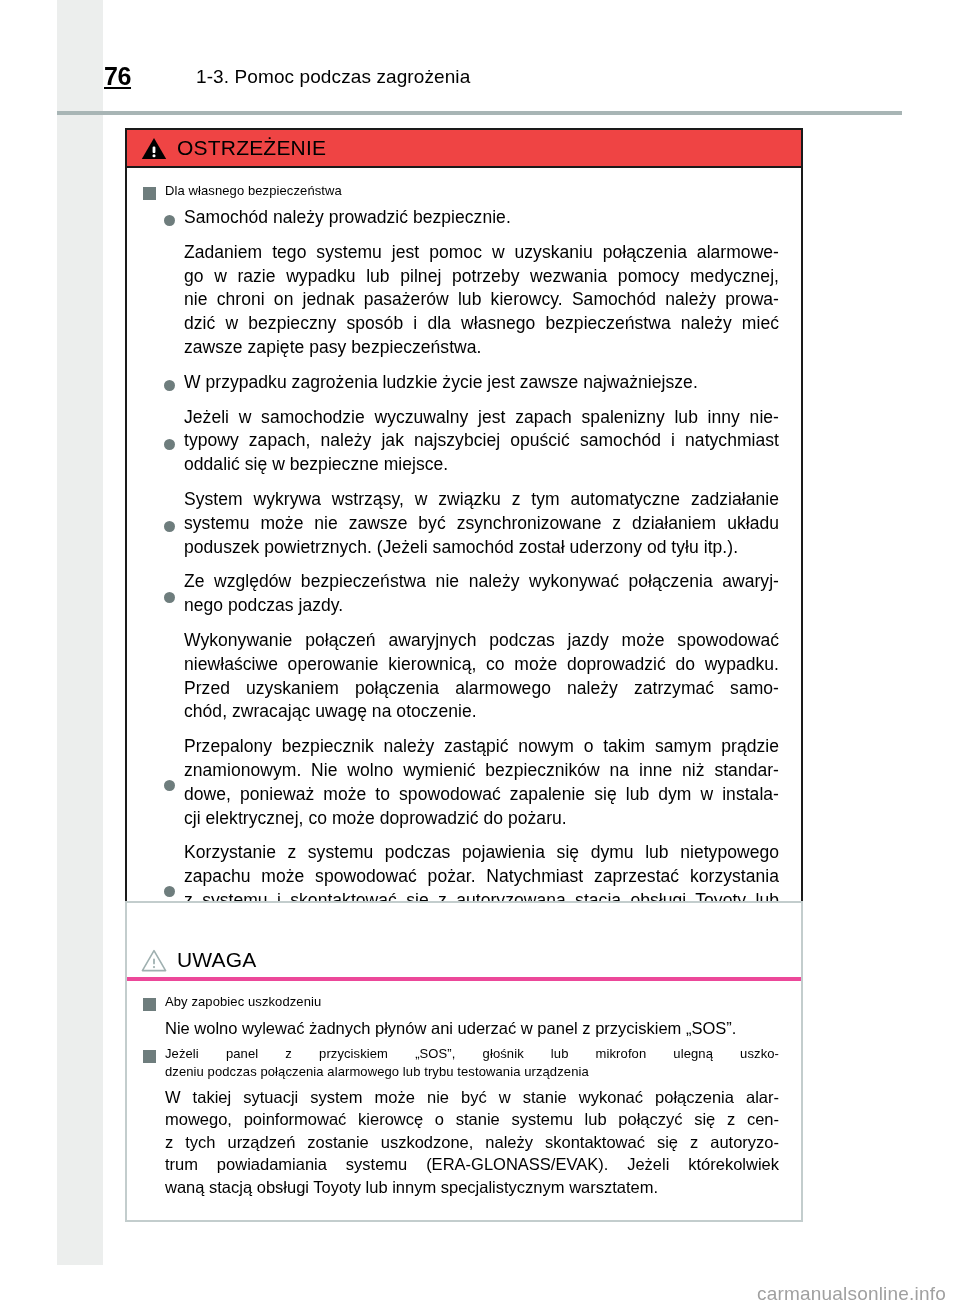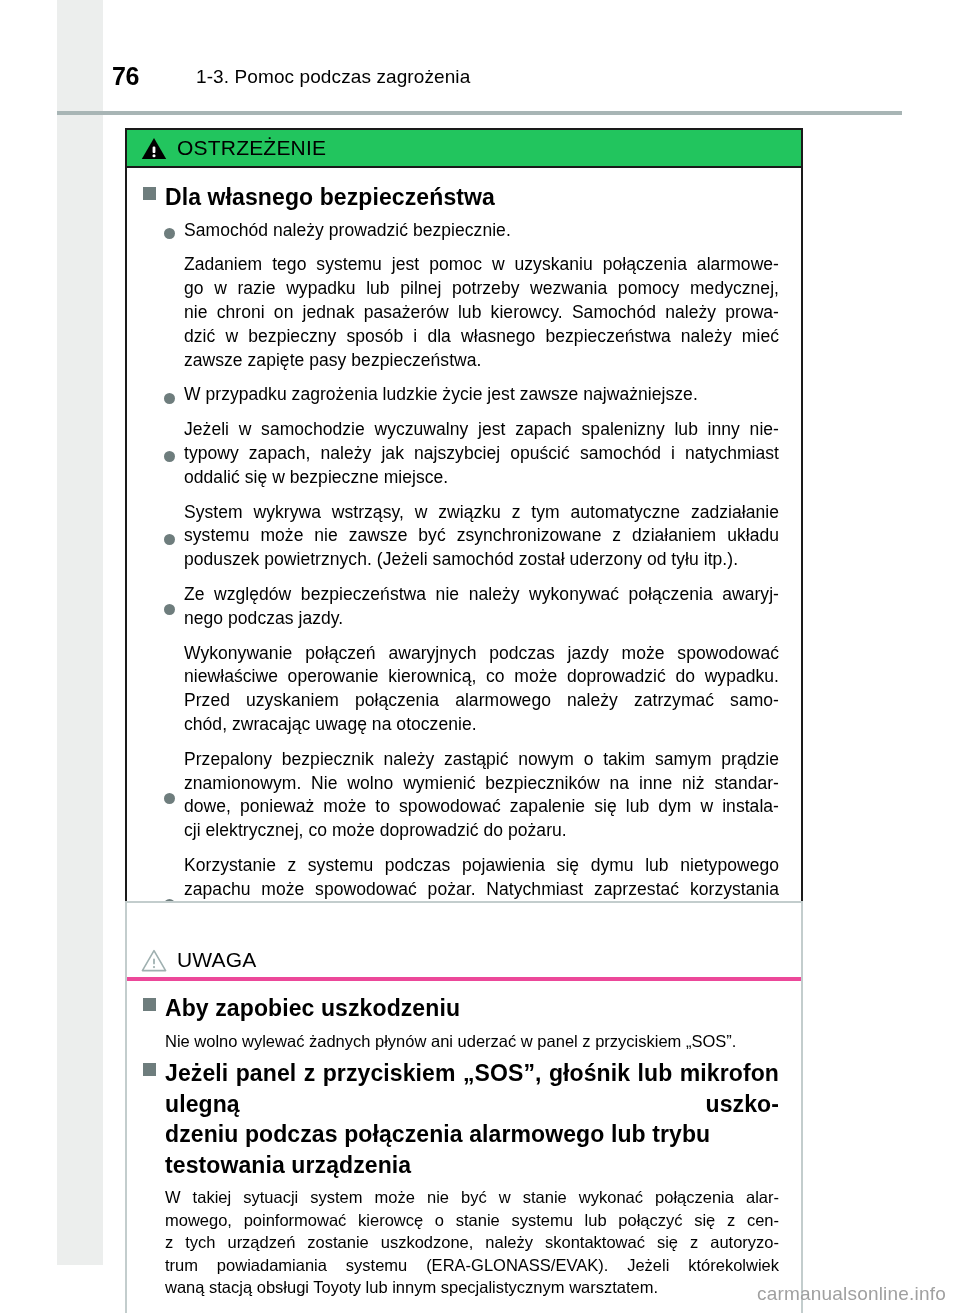--- a/index.html
+++ b/index.html
@@ -31,25 +31,26 @@
     position: absolute;
     left: 0;
     top: 62px;
     width: 960px;
     height: 44px;
     display: flex;
     align-items: baseline;
   }
   .page-number {
     position: absolute;
-    left: 112px;
+    left: 104px;
     top: 0;
     font-size: 25px;
     font-weight: bold;
     letter-spacing: -0.4px;
+    text-decoration: underline;
   }
   .page-section-title {
     position: absolute;
     left: 196px;
     top: 4px;
     font-size: 19px;
     font-weight: normal;
     letter-spacing: 0.1px;
   }
   .header-rule {
@@ -79,21 +80,21 @@
   }
 
   .callout-head {
     display: flex;
     align-items: center;
     box-sizing: border-box;
     height: 38px;
     padding-left: 14px;
   }
   .callout.warning .callout-head {
-    background: #22c55e;
+    background: #ef4444;
     border-bottom: 2px solid #1a1a1a;
   }
   .callout.notice .callout-head {
     background: #ffffff;
     border-bottom: 4px solid #ec4899;
     margin-top: 40px;
   }
   .callout-head-label {
     font-size: 21px;
     letter-spacing: 0.2px;
@@ -116,22 +117,22 @@
   }
   .sq-marker {
     width: 13px;
     height: 13px;
     background: #6e7d7d;
     flex: 0 0 13px;
     margin-top: 5px;
     margin-right: 9px;
   }
   .sq-head-text {
-    font-size: 23px;
-    font-weight: bold;
+    font-size: 13px;
+    font-weight: normal;
     line-height: 1.33;
     letter-spacing: 0.1px;
     flex: 1;
   }
   .sq-head-text.justify { text-align: justify; }
 
   .bullet-item {
     display: flex;
     align-items: center;
     margin: 0 0 11px 0;

